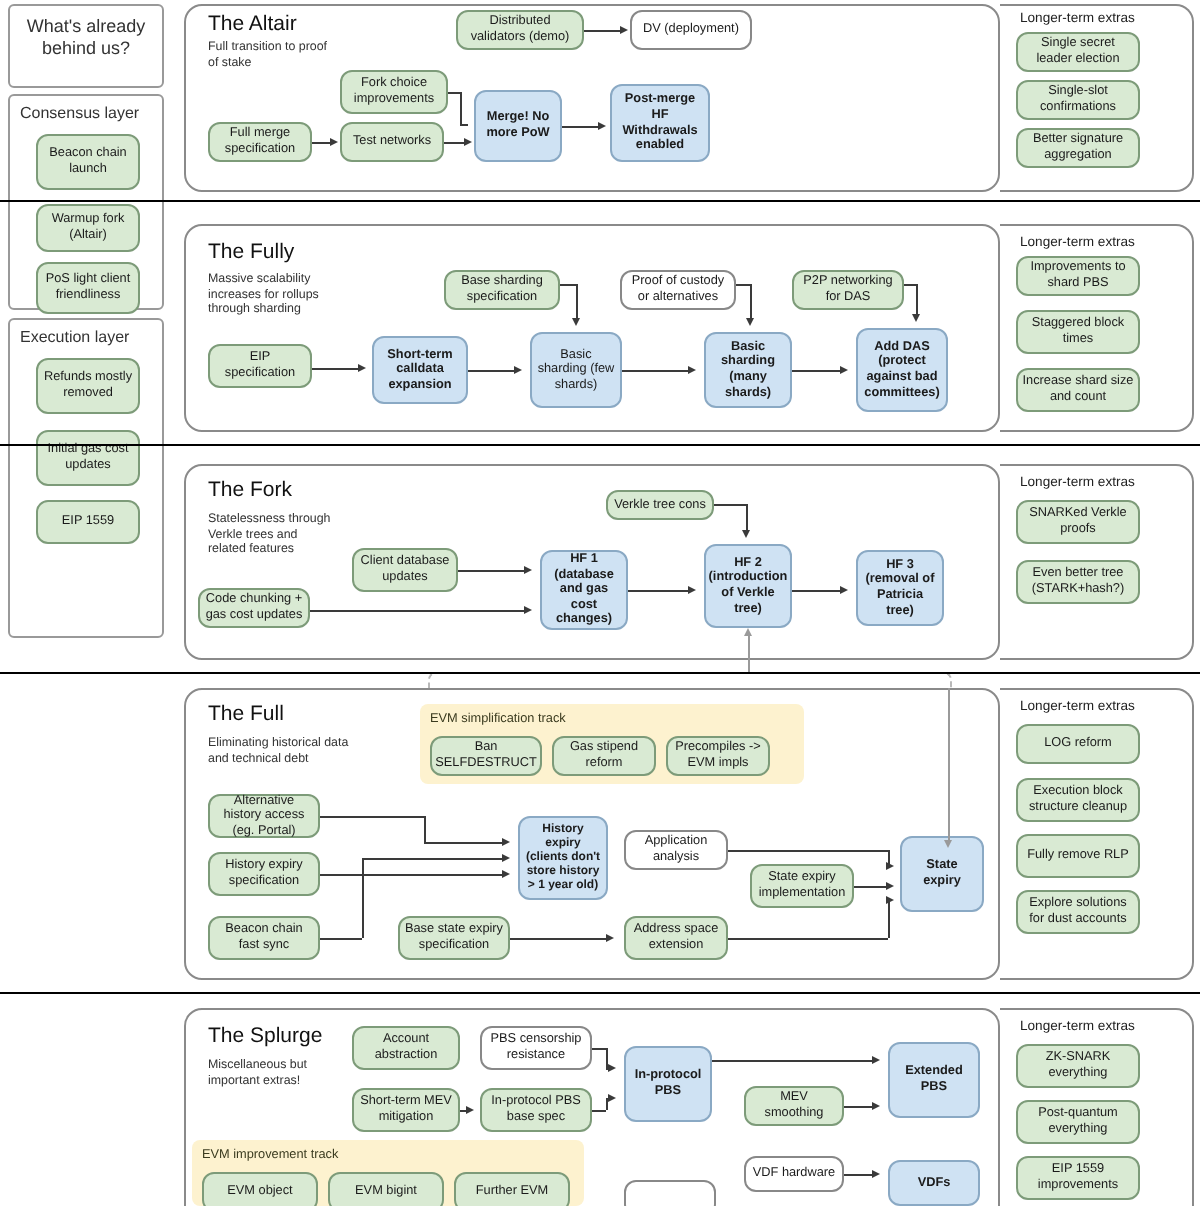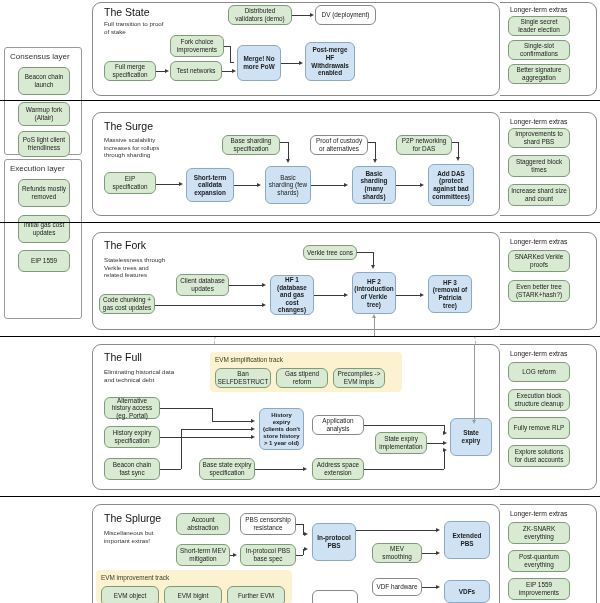--- a/index.html
+++ b/index.html
@@ -74,38 +74,41 @@
   .arw.d{border-top:4px solid #3a3a3a;border-left:2.6px solid transparent;border-right:2.6px solid transparent;}
   .arw.u{border-bottom:4px solid #3a3a3a;border-left:2.6px solid transparent;border-right:2.6px solid transparent;}
   .dash{position:absolute;border-color:#b9b9b9;border-style:dashed;border-width:0;}
   .divider{position:absolute;background:#000;height:1px;}
 </style>
 </head>
 <body>
 
 <div id="root">
 
+  <div class="abs rail" style="top:2px;height:42px;">
+    <div class="rail-title">What's already behind us?</div>
+  </div>
 
   <div class="abs rail" style="top:159px;height:160px;">
     <div class="rail-sec-label">Execution layer</div>
     <div class="node" style="left:13px;top:19px;width:52px;height:28px;">Refunds mostly removed</div>
     <div class="node" style="left:13px;top:55px;width:52px;height:28px;">Initial gas cost updates</div>
     <div class="node" style="left:13px;top:90px;width:52px;height:22px;">EIP 1559</div>
   </div>
 
   <div class="abs rail" style="top:47px;height:108px;">
     <div class="rail-sec-label">Consensus layer</div>
     <div class="node" style="left:13px;top:19px;width:52px;height:28px;">Beacon chain launch</div>
     <div class="node" style="left:13px;top:54px;width:52px;height:24px;">Warmup fork (Altair)</div>
     <div class="node" style="left:13px;top:83px;width:52px;height:26px;">PoS light client friendliness</div>
   </div>
 
   <div class="panel" style="left:92px;top:2px;width:408px;height:94px;"></div>
   <div class="extras" style="left:500px;top:2px;width:97px;height:94px;"></div>
-  <div class="panel-title" style="left:104px;top:6px;">The State</div>
+  <div class="panel-title" style="left:104px;top:6px;">The Altair</div>
   <div class="panel-sub" style="left:104px;top:20px;width:66px;">Full transition to proof of stake</div>
 
   <div class="node" style="left:228px;top:5px;width:64px;height:20px;">Distributed validators (demo)</div>
   <div class="node plain" style="left:315px;top:5px;width:61px;height:20px;">DV (deployment)</div>
   <div class="ln h" style="left:292px;top:15px;width:19px;"></div>
   <div class="arw r" style="left:310px;top:12.5px;"></div>
 
   <div class="node" style="left:170px;top:35px;width:54px;height:22px;">Fork choice improvements</div>
   <div class="node" style="left:104px;top:61px;width:52px;height:20px;">Full merge specification</div>
   <div class="node" style="left:170px;top:61px;width:52px;height:20px;">Test networks</div>
@@ -124,21 +127,21 @@
 
   <div class="extras-title" style="left:510px;top:6px;">Longer-term extras</div>
   <div class="node" style="left:508px;top:16px;width:62px;height:20px;">Single secret leader election</div>
   <div class="node" style="left:508px;top:40px;width:62px;height:20px;">Single-slot confirmations</div>
   <div class="node" style="left:508px;top:64px;width:62px;height:20px;">Better signature aggregation</div>
 
   <div class="divider" style="left:0px;top:100px;width:600px;"></div>
 
   <div class="panel" style="left:92px;top:112px;width:408px;height:104px;"></div>
   <div class="extras" style="left:500px;top:112px;width:97px;height:104px;"></div>
-  <div class="panel-title" style="left:104px;top:120px;">The Surge</div>
+  <div class="panel-title" style="left:104px;top:120px;">The Fully</div>
   <div class="panel-sub" style="left:104px;top:136px;width:70px;">Massive scalability increases for rollups through sharding</div>
 
   <div class="node" style="left:222px;top:135px;width:58px;height:20px;">Base sharding specification</div>
   <div class="node plain" style="left:310px;top:135px;width:58px;height:20px;">Proof of custody or alternatives</div>
   <div class="node" style="left:396px;top:135px;width:56px;height:20px;">P2P networking for DAS</div>
 
   <div class="node" style="left:104px;top:172px;width:52px;height:22px;">EIP specification</div>
   <div class="node blue bold" style="left:186px;top:168px;width:48px;height:34px;">Short-term calldata expansion</div>
   <div class="node blue" style="left:265px;top:166px;width:46px;height:38px;">Basic sharding (few shards)</div>
   <div class="node blue bold" style="left:352px;top:166px;width:44px;height:38px;">Basic sharding (many shards)</div>

